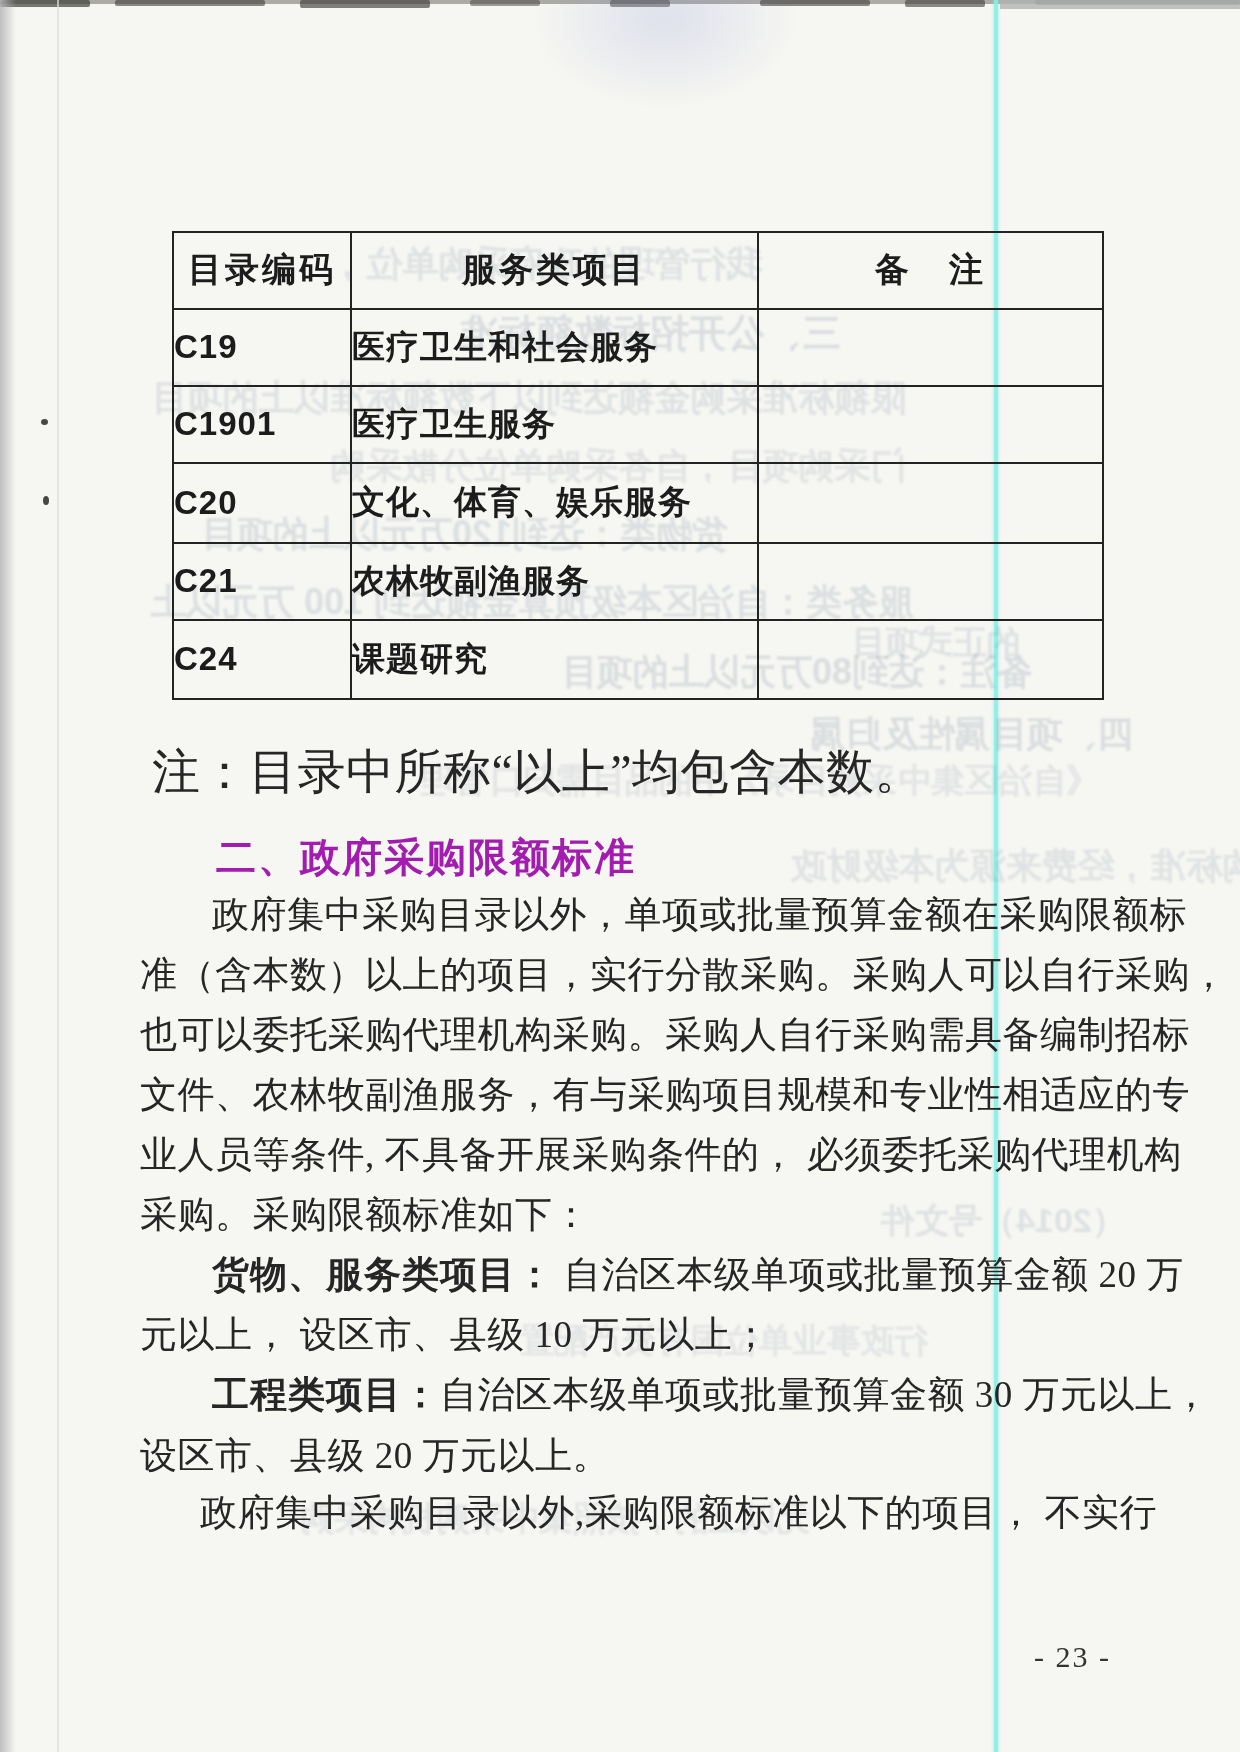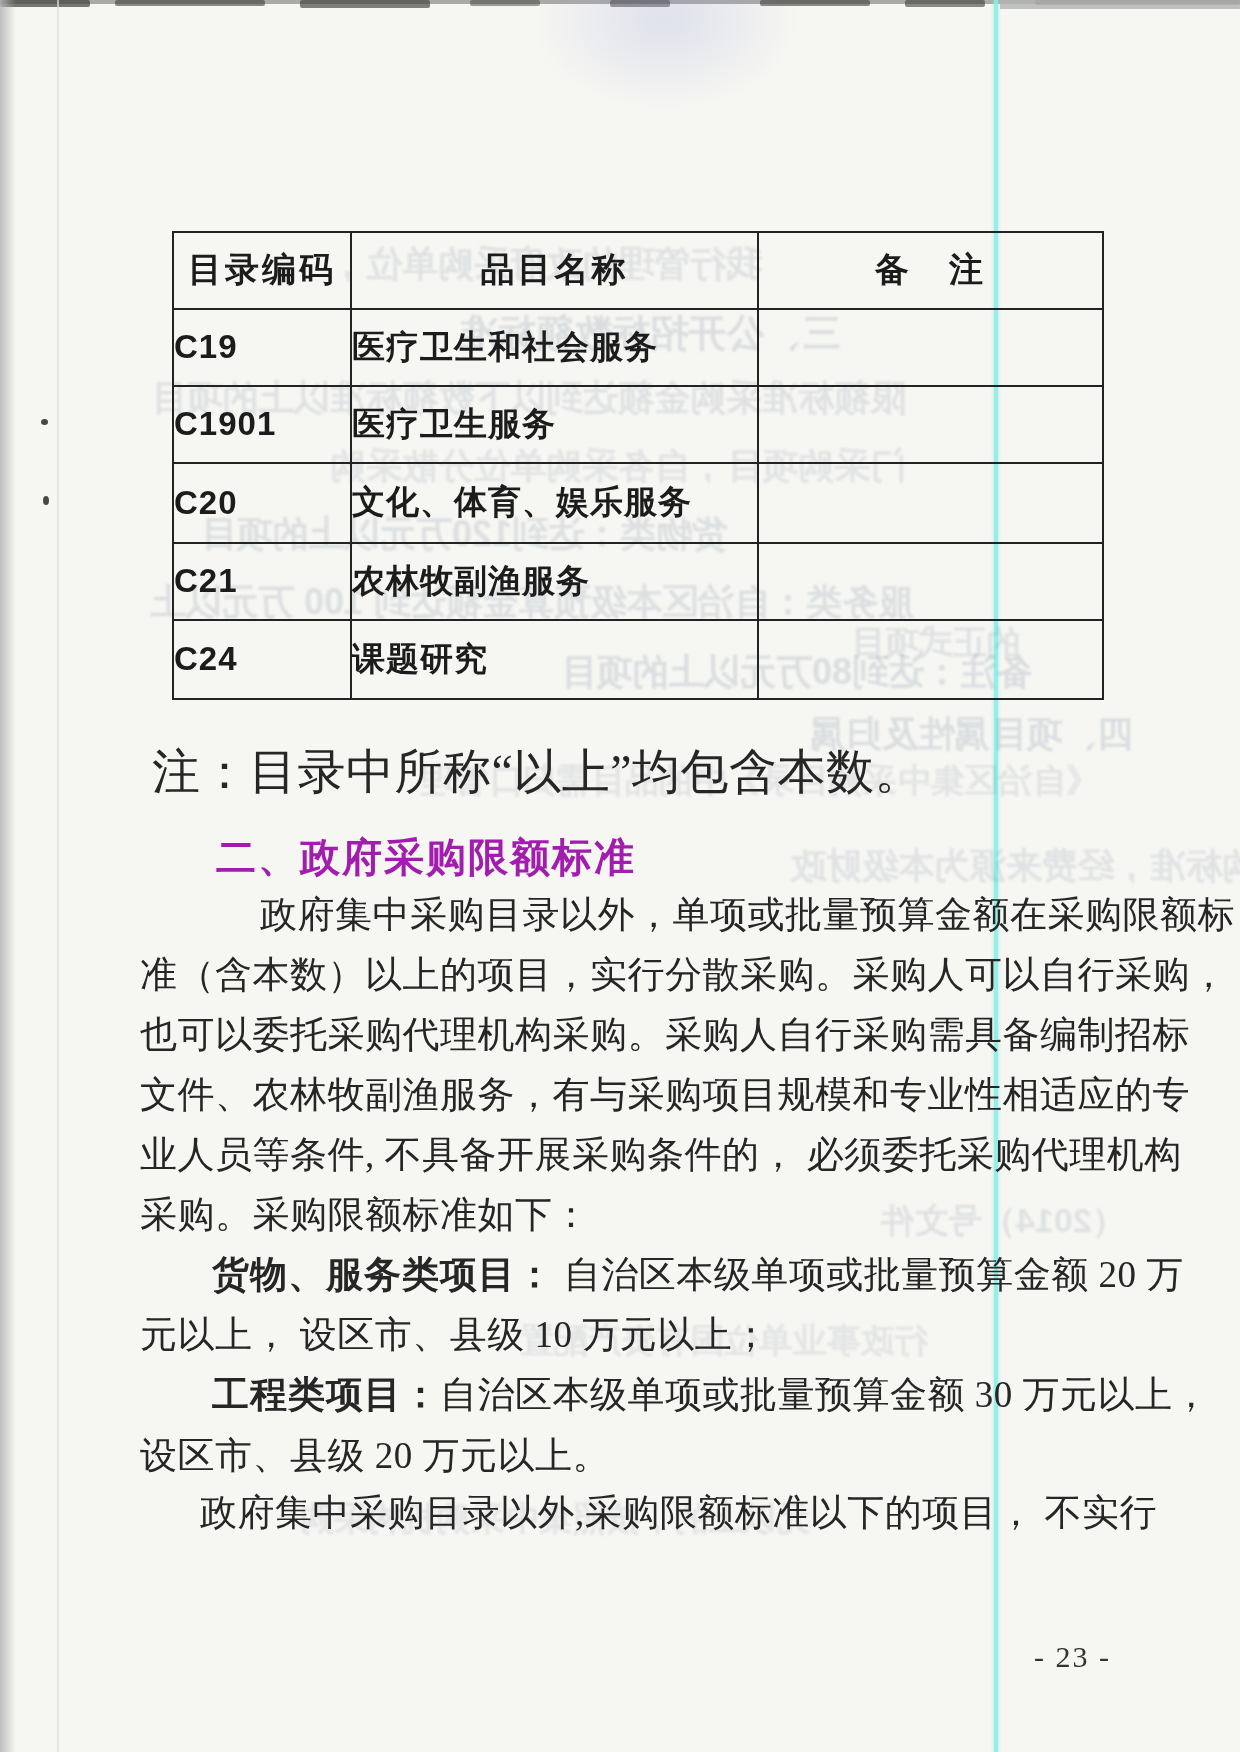--- a/index.html
+++ b/index.html
@@ -110,21 +110,21 @@
 
   <table class="catalog">
     <colgroup>
         <col style="width:178px">
         <col style="width:407px">
         <col style="width:345px">
       </colgroup>
     <tbody>
         <tr style="height:66px">
       <th>目录编码</th>
-      <th>品目名称</th>
+      <th>服务类项目</th>
       <th>备　注</th>
     </tr>
     <tr style="height:66px">
       <td class="c-code">C19</td>
       <td class="c-name">医疗卫生和社会服务</td>
       <td class="c-note"></td>
     </tr>
     <tr style="height:66px">
       <td class="c-code">C1901</td>
       <td class="c-name">医疗卫生服务</td>
@@ -145,21 +145,21 @@
       <td class="c-name">课题研究</td>
       <td class="c-note"></td>
     </tr>
   </tbody>
     </table>
 
   <div class="tline note-line" style="left:152px;top:751px;">注：目录中所称“以上”均包含本数。</div>
 
   <div class="tline heading-line" style="left:216px;top:836px;">二、政府采购限额标准</div>
 
-  <div class="tline" style="left:212px;top:894px;margin-left:48px;"><b></b><span>政府集中采购目录以外，单项或批量预算金额在采购限额标</span></div>
+  <div class="tline" style="left:212px;top:894px;"><b></b><span>政府集中采购目录以外，单项或批量预算金额在采购限额标</span></div>
   <div class="tline" style="left:140px;top:954px;"><b></b><span>准（含本数）以上的项目，实行分散采购。采购人可以自行采购，</span></div>
   <div class="tline" style="left:140px;top:1014px;"><b></b><span>也可以委托采购代理机构采购。采购人自行采购需具备编制招标</span></div>
   <div class="tline" style="left:140px;top:1074px;"><b></b><span>文件、农林牧副渔服务，有与采购项目规模和专业性相适应的专</span></div>
   <div class="tline" style="left:140px;top:1134px;"><b></b><span>业人员等条件, 不具备开展采购条件的， 必须委托采购代理机构</span></div>
   <div class="tline" style="left:140px;top:1194px;"><b></b><span>采购。采购限额标准如下：</span></div>
   <div class="tline" style="left:212px;top:1254px;"><b>货物、服务类项目：</b><span> 自治区本级单项或批量预算金额 20 万</span></div>
   <div class="tline" style="left:140px;top:1314px;"><b></b><span>元以上， 设区市、县级 10 万元以上；</span></div>
   <div class="tline" style="left:212px;top:1374px;"><b>工程类项目：</b><span>自治区本级单项或批量预算金额 30 万元以上，</span></div>
   <div class="tline" style="left:140px;top:1435px;"><b></b><span>设区市、县级 20 万元以上。</span></div>
   <div class="tline" style="left:200px;top:1492px;"><b></b><span>政府集中采购目录以外,采购限额标准以下的项目， 不实行</span></div>

